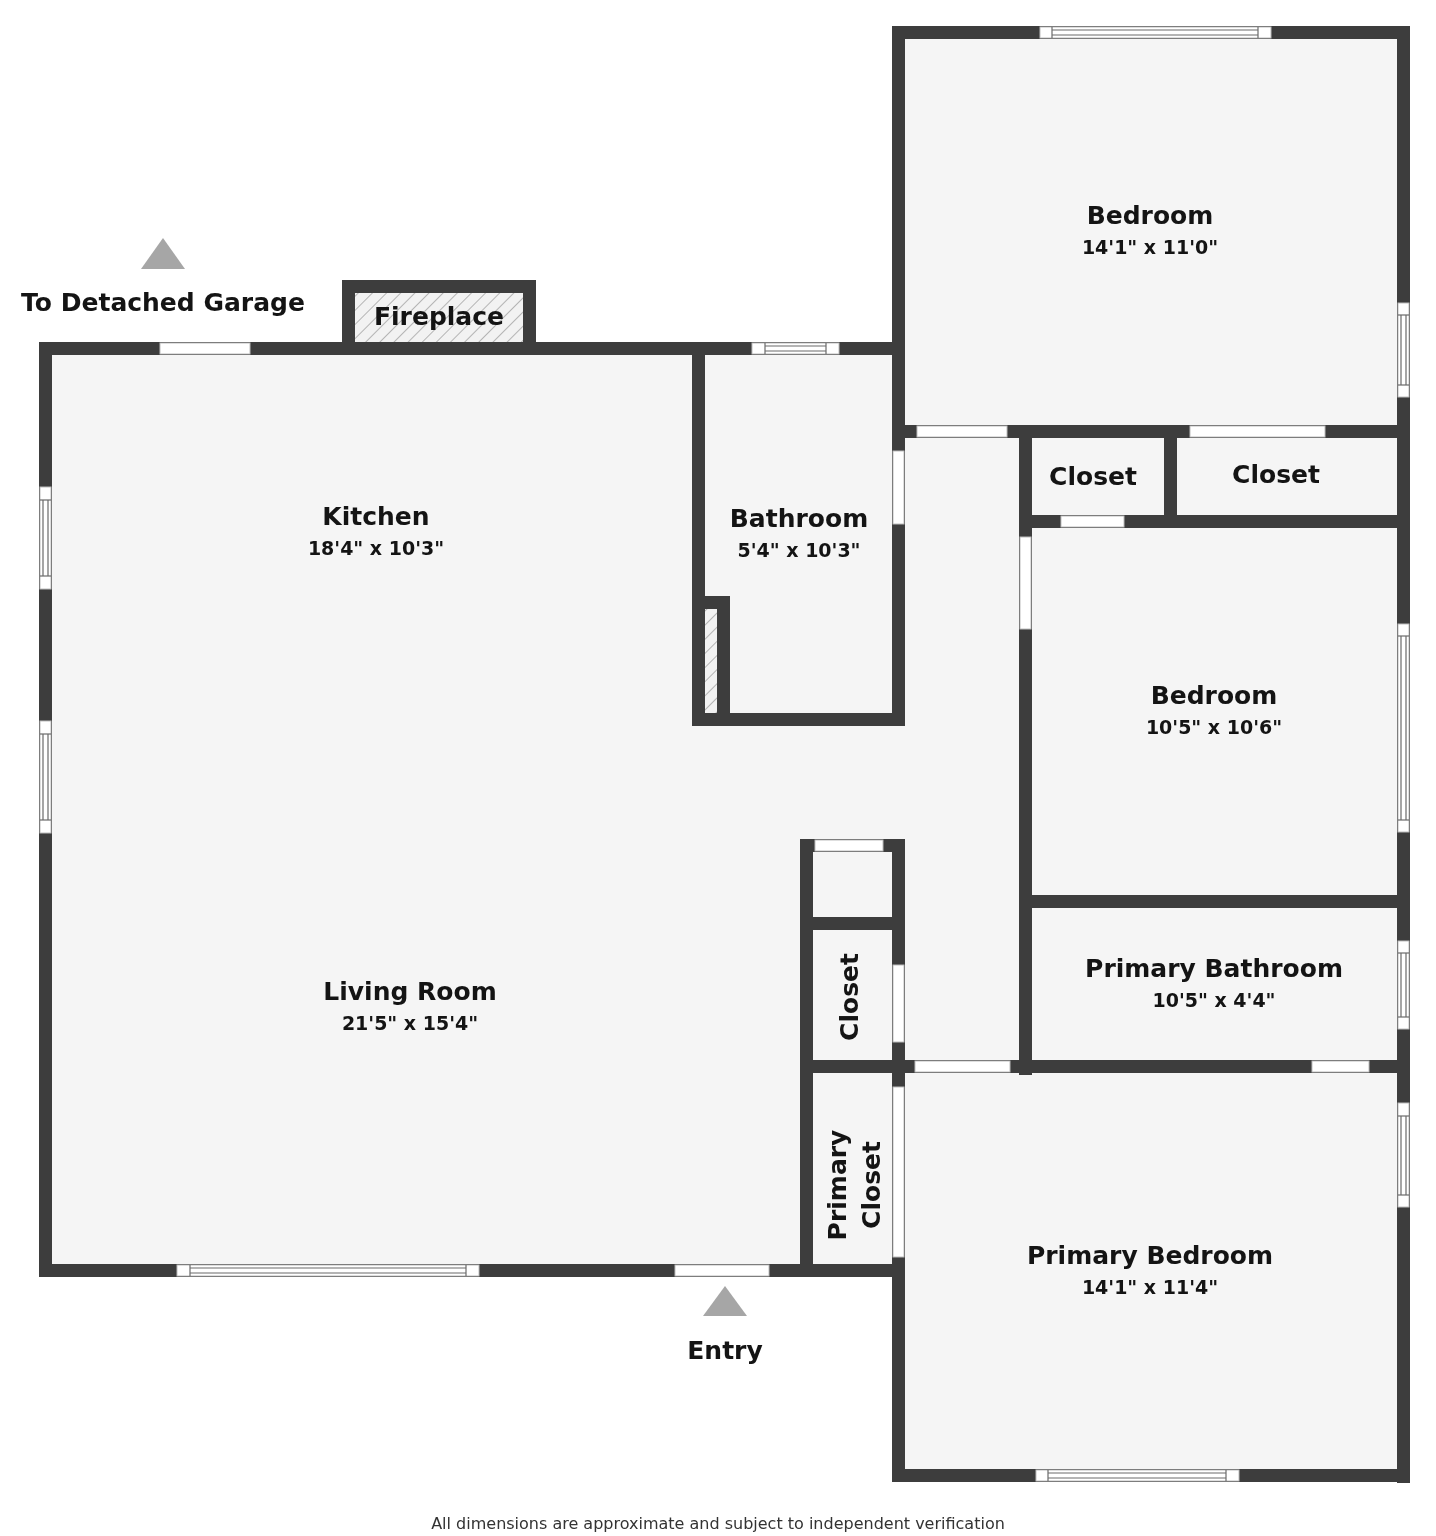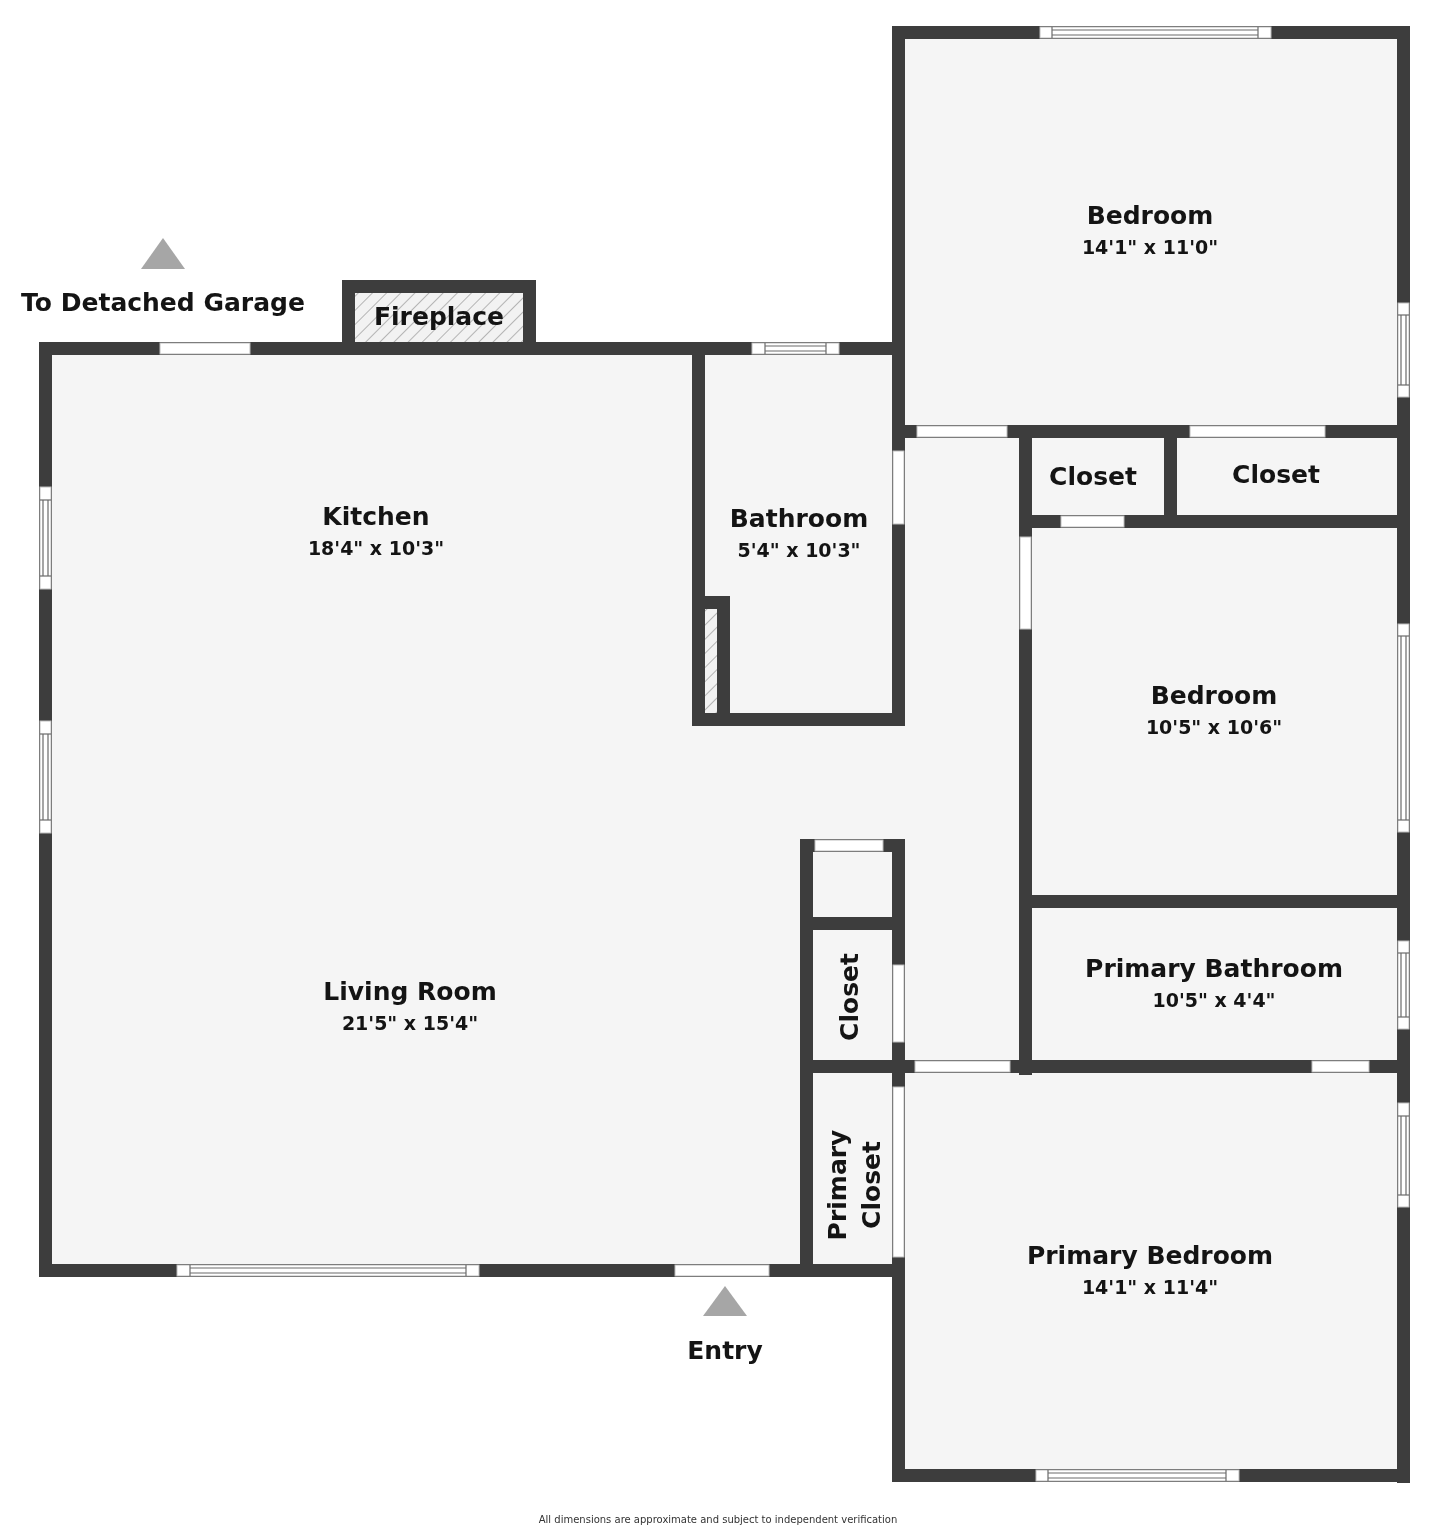--- a/index.html
+++ b/index.html
@@ -6,21 +6,21 @@
     body { width: 1436px; height: 1536px; position: relative; overflow: hidden; font-family: "DejaVu Sans", sans-serif; }
     svg.plan { position: absolute; left: 0; top: 0; width: 1436px; height: 1536px; }
     .floor { fill: #f5f5f5; }
     .wall { fill: #3d3d3d; }
     .opening { fill: #ffffff; stroke: #bdbdbd; stroke-width: 1; }
     .winline { stroke: #6a6a6a; stroke-width: 1.2; fill: none; }
     .room-name { font-family: "DejaVu Sans", sans-serif; font-weight: bold; font-size: 25px; fill: #141414; text-anchor: middle; }
     .room-dim { font-family: "DejaVu Sans", sans-serif; font-weight: bold; font-size: 19px; fill: #141414; text-anchor: middle; }
     .label-big { font-family: "DejaVu Sans", sans-serif; font-weight: bold; font-size: 25px; fill: #141414; text-anchor: middle; }
     .marker { fill: #a6a6a6; }
-    .disclaimer { position: absolute; left: 0; width: 1436px; top: 1514px; text-align: center; font-family: "DejaVu Sans", sans-serif; font-size: 10px; color: #333333; }
+    .disclaimer { position: absolute; left: 0; width: 1436px; top: 1514px; text-align: center; font-family: "DejaVu Sans", sans-serif; font-size: 16px; color: #333333; }
   </style>
 </head>
 <body>
 
 <svg class="plan" viewBox="0 0 1436 1536" xmlns="http://www.w3.org/2000/svg">
   <defs>
     <pattern id="hatch" patternUnits="userSpaceOnUse" width="10" height="10" patternTransform="rotate(45)">
       <rect width="10" height="10" fill="#f2f2f2"></rect>
       <line x1="0" y1="0" x2="0" y2="10" stroke="#8a8a8a" stroke-width="1.2"></line>
     </pattern>

